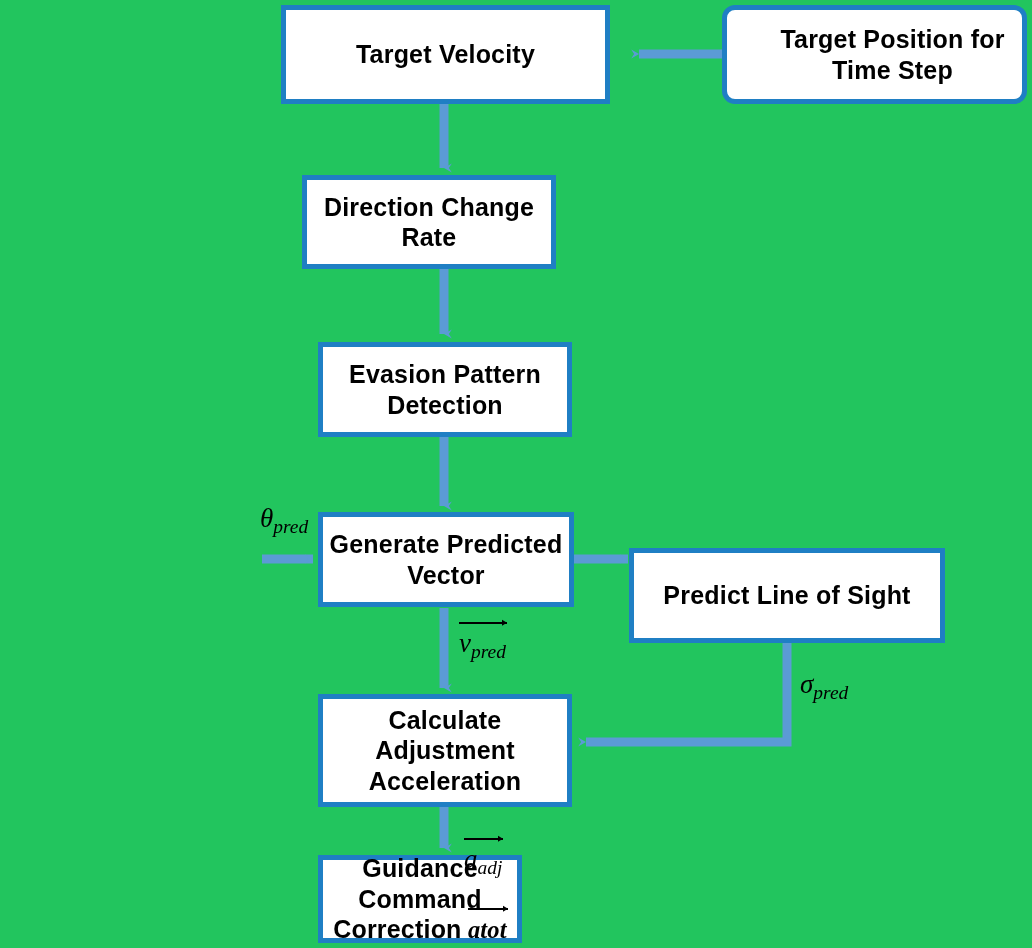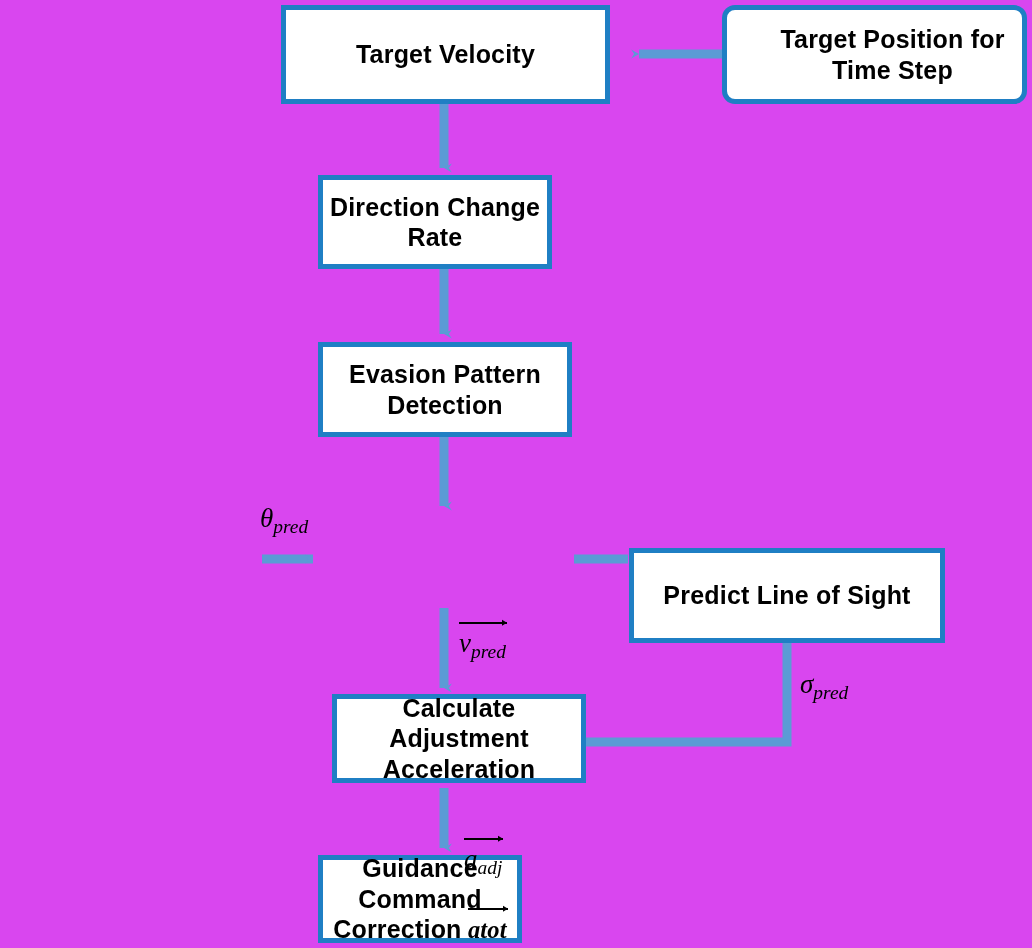--- a/index.html
+++ b/index.html
@@ -4,21 +4,21 @@
 <style>
   html, body {
     margin: 0;
     padding: 0;
     background: #ffffff;
   }
   #canvas {
     position: relative;
     width: 1032px;
     height: 948px;
-    background: #d946ef;
+    background: #22c55e;
     overflow: hidden;
     font-family: "Liberation Sans", sans-serif;
   }
   #svg-layer {
     position: absolute;
     left: 0;
     top: 0;
     width: 1032px;
     height: 948px;
   }
@@ -135,37 +135,41 @@
 
   <div class="node" style="left:281px; top:5px; width:329px; height:99px;">
     <span class="label">Target Velocity</span>
   </div>
 
   <div class="node rounded" style="left:722px; top:5px; width:305px; height:99px;">
     <span class="label">Target Position for
 Time Step</span>
   </div>
 
-  <div class="node" style="left:318px; top:175px; width:234px; height:94px;justify-content:center;">
+  <div class="node" style="left:302px; top:175px; width:254px; height:94px;justify-content:center;">
     <span class="label">Direction Change
 Rate</span>
   </div>
 
   <div class="node" style="left:318px; top:342px; width:254px; height:95px;">
     <span class="label">Evasion Pattern
 Detection</span>
   </div>
 
 
+  <div class="node" style="left:318px; top:512px; width:256px; height:95px;">
+    <span class="label">Generate Predicted
+Vector</span>
+  </div>
 
   <div class="node" style="left:629px; top:512px; width:316px; height:95px;margin-top:36px;">
     <span class="label">Predict Line of Sight</span>
   </div>
 
-  <div class="node" style="left:332px; top:694px; width:254px; height:89px;">
+  <div class="node" style="left:318px; top:694px; width:254px; height:113px;">
     <span class="label">Calculate Adjustment
 Acceleration</span>
   </div>
 
   <div class="node" style="left:318px; top:855px; width:204px; height:88px;">
     <span class="label"><span>Guidance Command
 Correction</span><span class="inline-vec">&nbsp;<span class="vecbar"><span>a</span><span class="sub">tot</span></span></span></span>
   </div>
 
   <div class="edge-label" style="left:260px; top:505px;">

